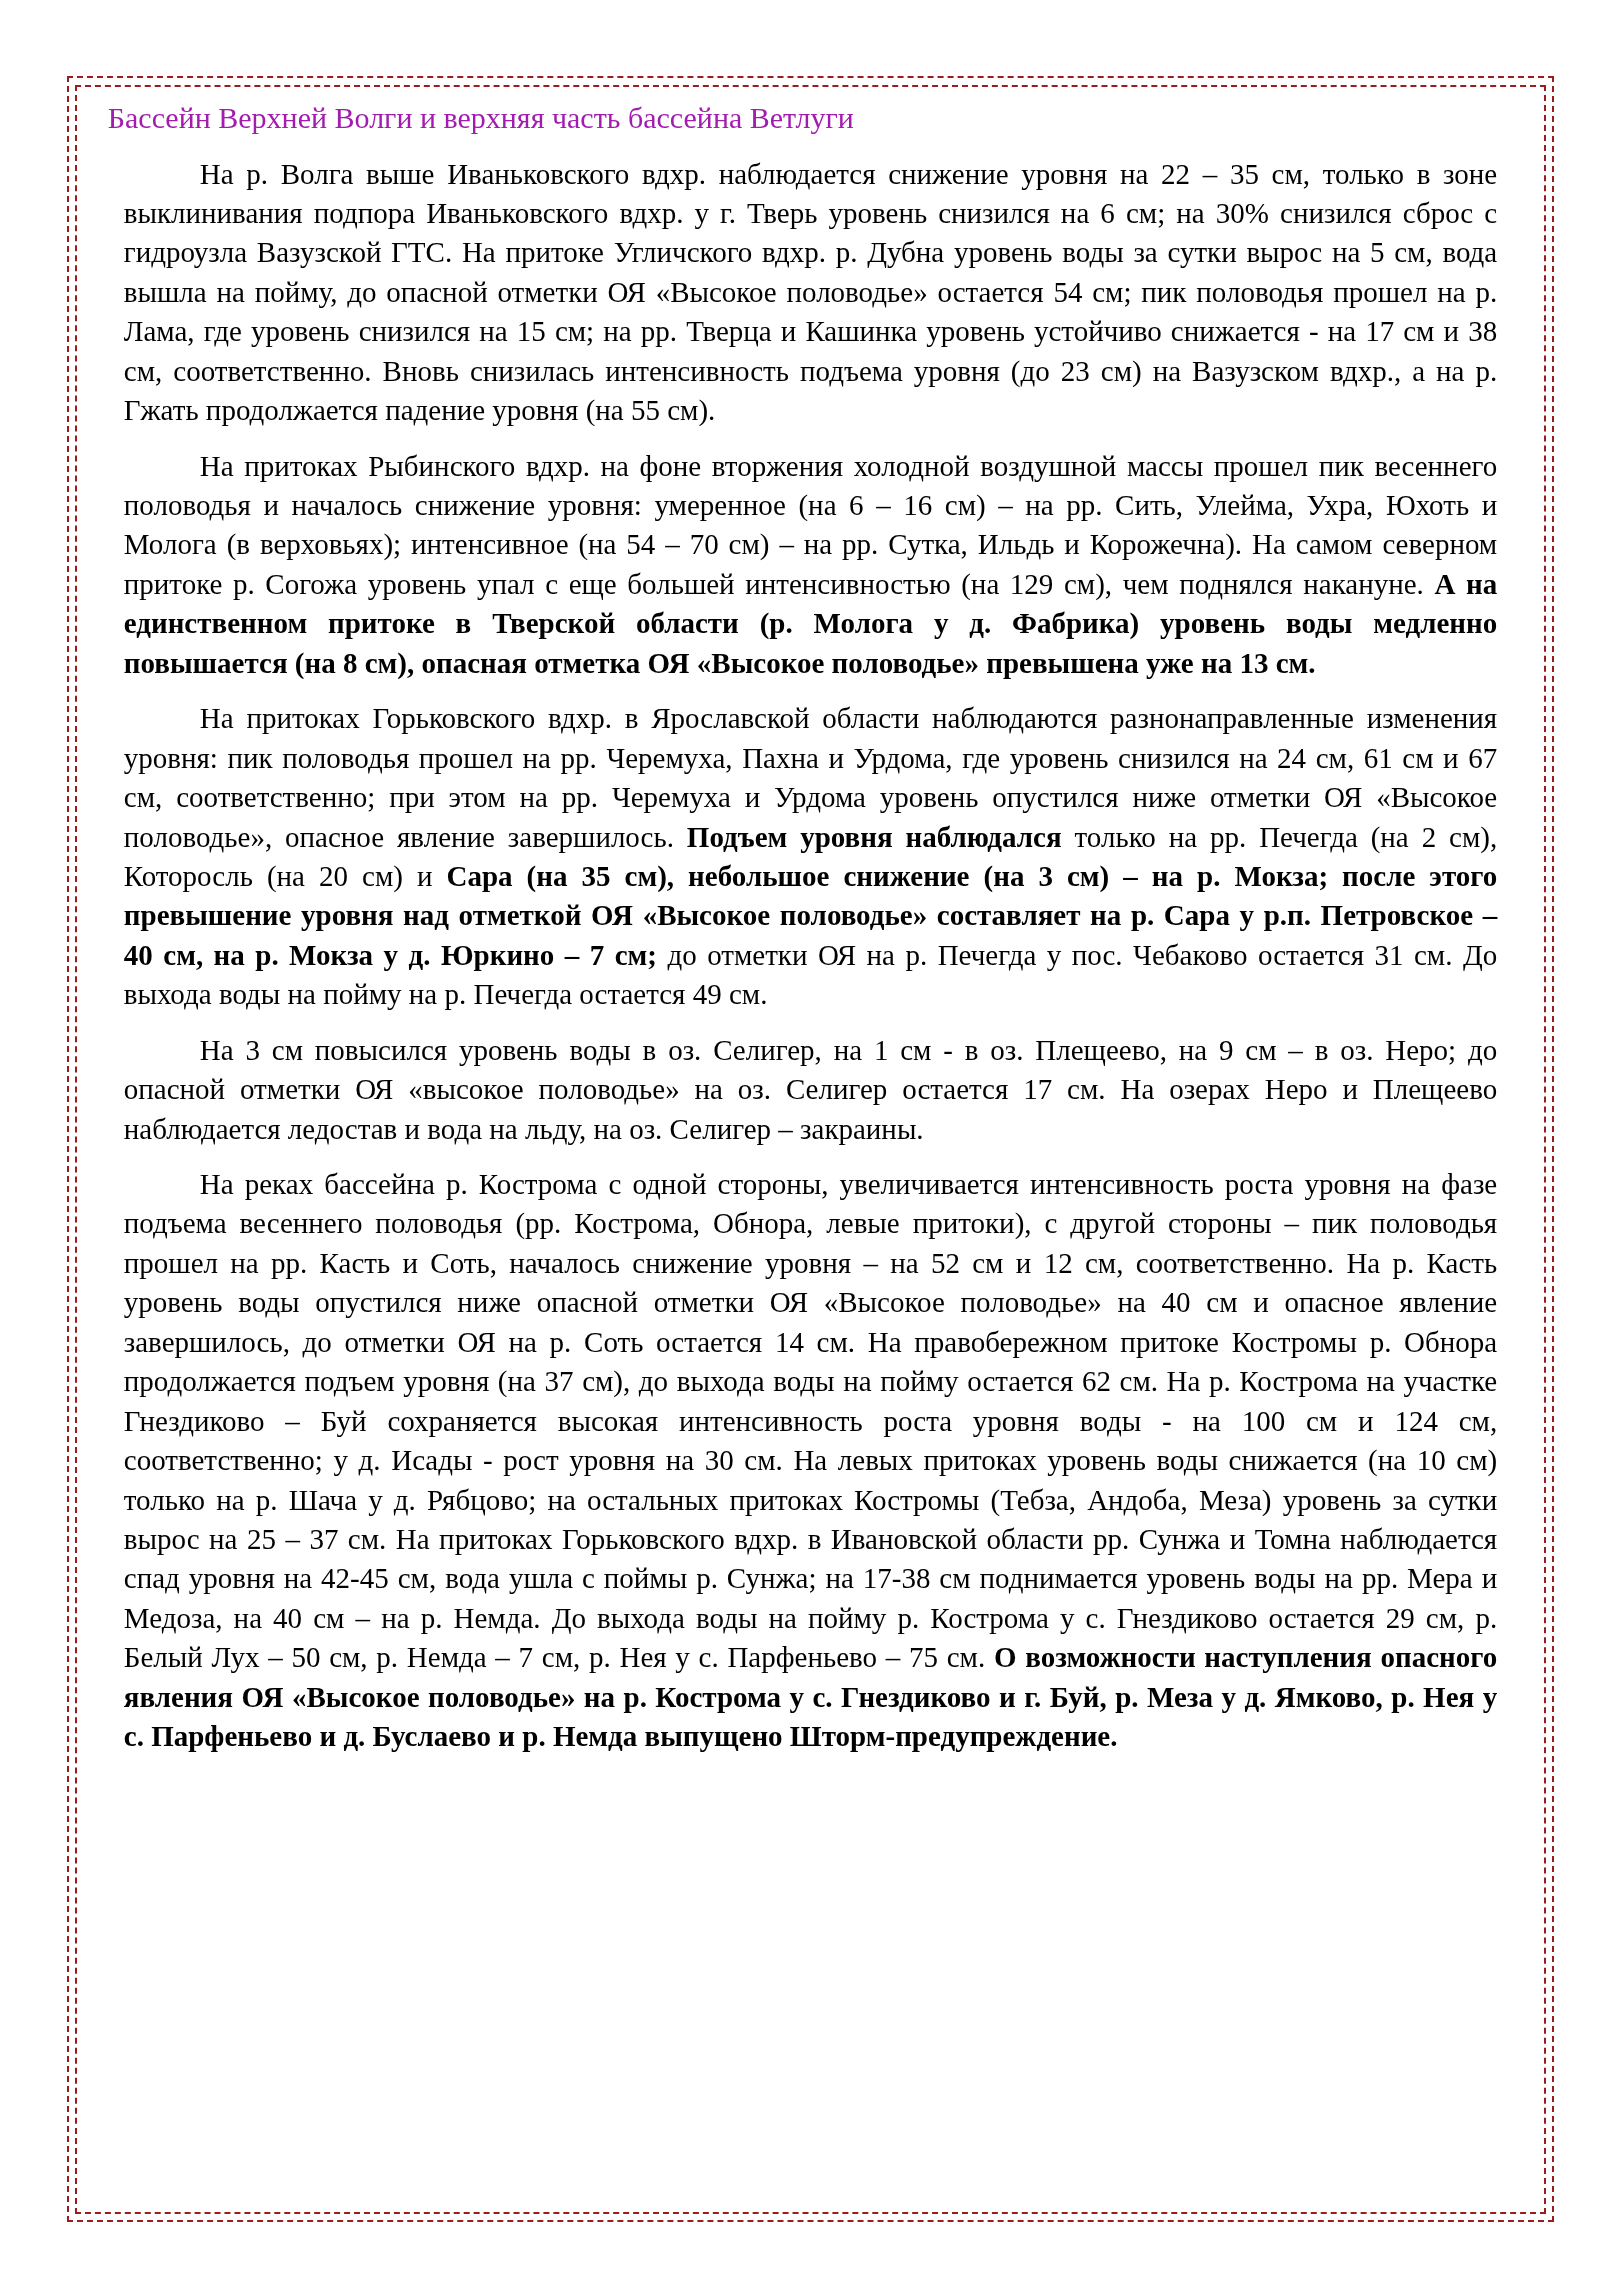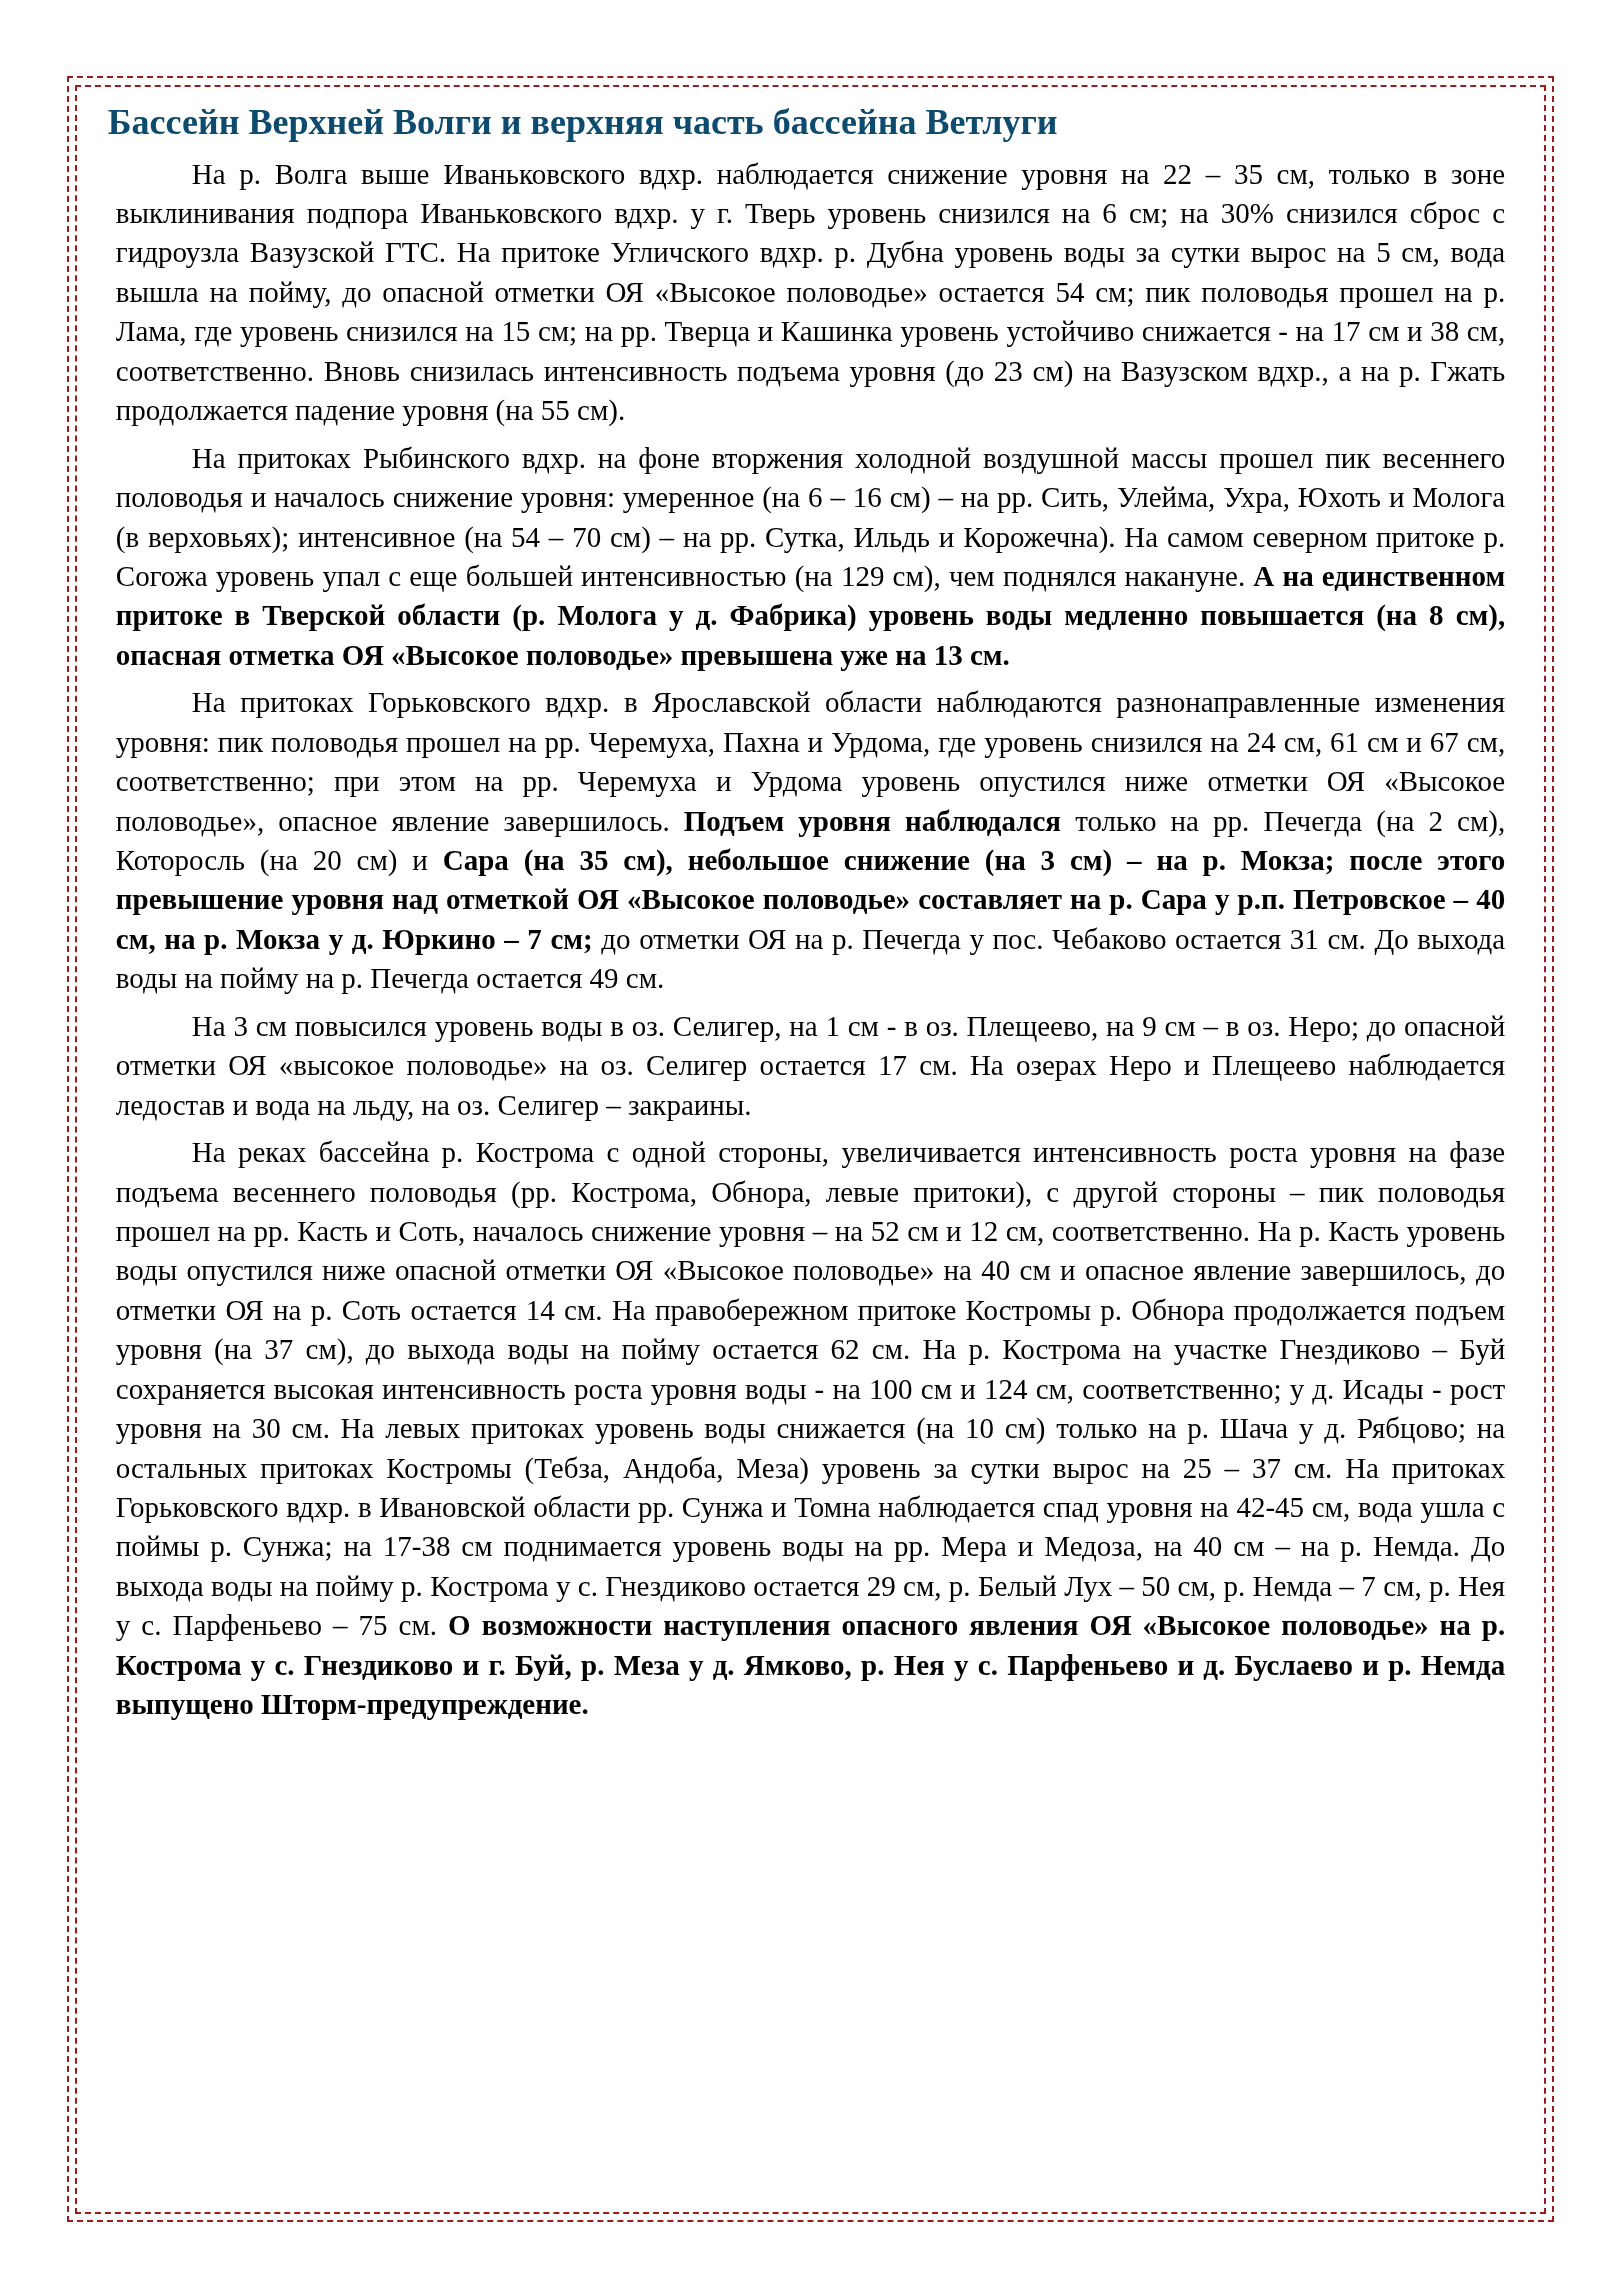--- a/index.html
+++ b/index.html
@@ -36,32 +36,32 @@
   }
   .content {
     position: absolute;
     left: 98px;
     top: 98px;
     width: 1425px;
     box-sizing: border-box;
     padding: 0 9.8px;
   }
   h1.doc-title {
-    font-size: 36px;
-    font-weight: bold;
+    font-size: 30px;
+    font-weight: normal;
     margin: 0 0 3.9px 0;
     padding: 0;
     line-height: 1.35;
-    color: #0c4a6e;
+    color: #a21caf;
     font-family: "Liberation Serif", serif;
   }
   p.para {
     font-size: 29px;
     line-height: 1.36;
-    margin: 8px;
+    margin: 16px;
     padding: 0;
     text-align: justify;
     text-indent: 76px;
     color: #000;
     font-family: "Liberation Serif", serif;
     hyphens: none;
   }
   p.para b {
     font-weight: bold;
   }

